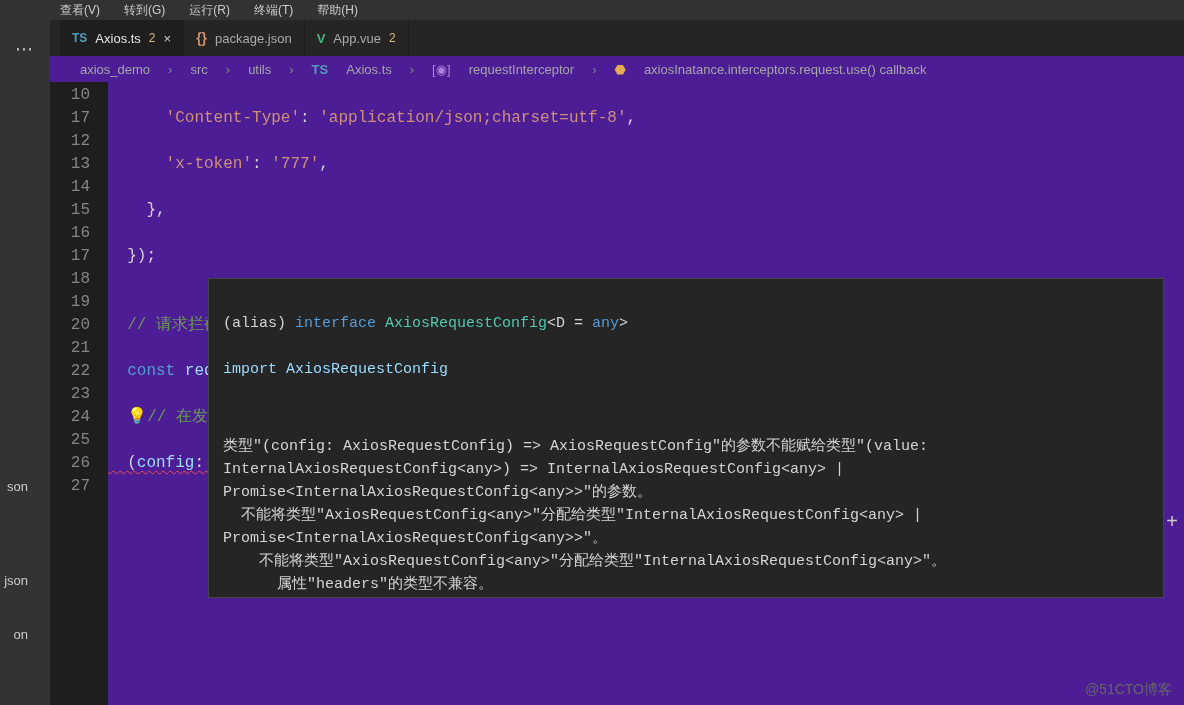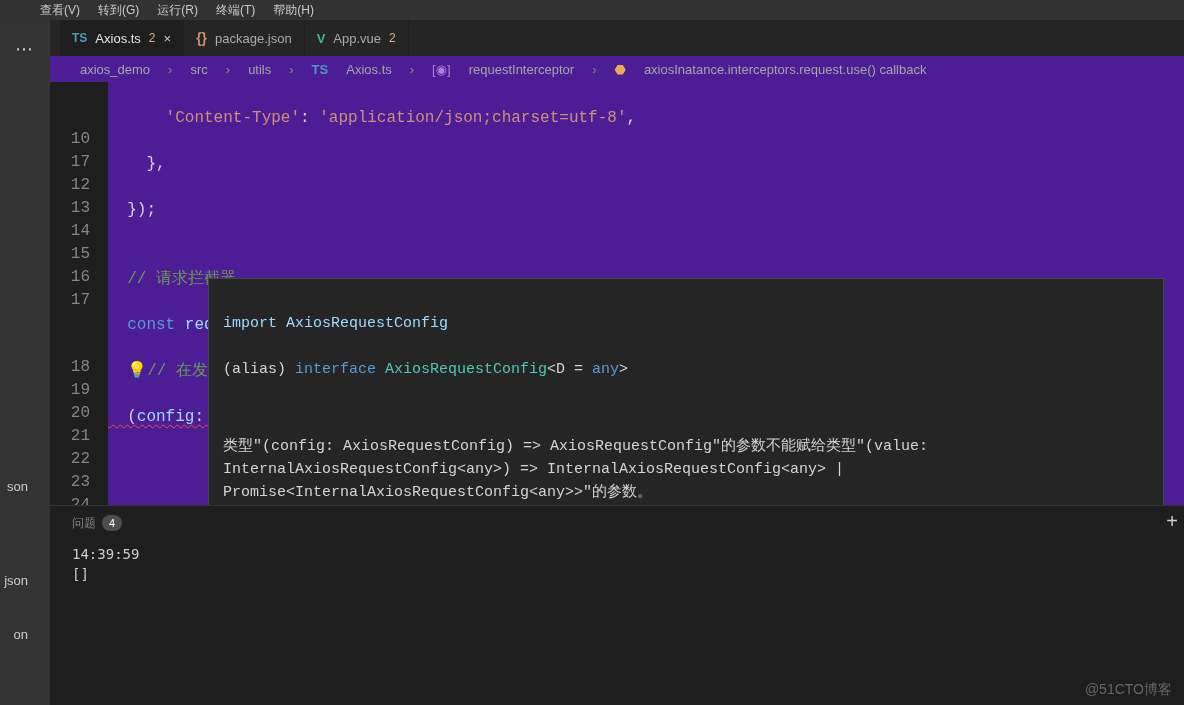--- a/index.html
+++ b/index.html
@@ -5,21 +5,21 @@
 * { margin: 0; padding: 0; box-sizing: border-box; }
 body {
   width: 1184px; height: 705px;
   background: #1e1e1e;
   font-family: "Segoe UI", "Microsoft YaHei", sans-serif;
   font-size: 13px; color: #cccccc;
   overflow: hidden; position: relative;
 }
 .top-menu {
   height: 20px; display: flex; align-items: center;
-  padding-left: 40px; gap: 18px; color: #ccc;
+  padding-left: 60px; gap: 24px; color: #ccc;
   background: #323233; font-size: 12px;
   position: relative;
 }
 .top-menu .title-center {
   position: absolute; left: 50%; transform: translateX(-50%);
   color: #ccc;
 }
 .main { display: flex; height: calc(100% - 20px); }
 .activity-bar {
   width: 50px; background: #333333;
@@ -52,21 +52,21 @@
 }
 .breadcrumbs .sep { color: #888; }
 .breadcrumbs .sym { color: #b180d7; }
 .breadcrumbs .sym2 { color: #e8ab53; }
 .code-area { flex: 1; display: flex; font-family: Consolas,"Courier New",monospace; font-size: 16px; overflow: hidden; position: relative;}
 .gutter {
   width: 58px; text-align: right; color: #858585;
   padding-right: 18px; line-height: 23px; padding-top: 2px;
   background: #1e1e1e;
 }
-.gutter .dirty { position: relative; margin-top: 44px; }
+.gutter .dirty { position: relative; }
 .gutter .dirty::before {
   content: ""; position: absolute; left: -24px; top: 8px;
   width: 8px; height: 8px; border-radius: 50%;
   background: #7a3f3f;
 }
 .gutter .err-badge { position: relative; }
 .gutter .err-badge::before {
   content: "2"; position: absolute; left: -28px; top: 0;
   background: #5a1d1d; color: #f48771;
   width: 16px; height: 16px; border-radius: 8px;
@@ -188,53 +188,42 @@
         <div class="err-badge">21</div>
         <div>22</div>
         <div>23</div>
         <div>24</div>
         <div>25</div>
         <div>26</div>
         <div>27</div>
       </div>
       <div class="code">
 <div><span class="c-str">      'Content-Type'</span><span>: </span><span class="c-str">'application/json;charset=utf-8'</span><span>,</span></div>
+<div><span class="c-str">      'x-token'</span><span>: </span><span class="c-str">'777'</span><span>,</span></div>
 <div>    },</div>
 <div>  });</div>
 <div></div>
 <div><span class="c-comment">  // 请求拦截器</span></div>
 <div><span class="c-kw">  const </span><span class="c-var">requestInterceptor</span><span> = </span><span class="c-var">axiosInatance</span><span>.</span><span class="c-var">interceptors</span><span>.</span><span class="c-var">request</span><span>.</span><span class="c-fn">use</span><span>(</span></div>
 <div><span class="c-bulb">  💡</span><span class="c-comment">// 在发送请求之前调用</span></div>
 <div><span class="squiggle"><span>  (</span><span class="c-var">config</span><span>: </span><span class="c-type c-bg-sel">AxiosRequestConfig</span><span>): </span></span><span class="c-type c-bg-match">AxiosRequestConfig</span><span class="squiggle"> =&gt; {</span></div>
 
         <div class="hover-box">
+<div class="sig"><span>(alias) </span><span class="c-kw">interface</span><span class="c-type"> AxiosRequestConfig</span><span>&lt;D = </span><span class="c-kw">any</span><span>&gt;</span></div>
 <div class="sig"><span class="c-var">import AxiosRequestConfig</span></div>
-<div class="sig"><span>(alias) </span><span class="c-kw">interface</span><span class="c-type"> AxiosRequestConfig</span><span>&lt;D = </span><span class="c-kw">any</span><span>&gt;</span></div>
 <div style="height:8px"></div>
 <div>类型"(config: AxiosRequestConfig) =&gt; AxiosRequestConfig"的参数不能赋给类型"(value: InternalAxiosRequestConfig&lt;any&gt;) =&gt; InternalAxiosRequestConfig&lt;any&gt; | Promise&lt;InternalAxiosRequestConfig&lt;any&gt;&gt;"的参数。
   不能将类型"AxiosRequestConfig&lt;any&gt;"分配给类型"InternalAxiosRequestConfig&lt;any&gt; | Promise&lt;InternalAxiosRequestConfig&lt;any&gt;&gt;"。
     不能将类型"AxiosRequestConfig&lt;any&gt;"分配给类型"InternalAxiosRequestConfig&lt;any&gt;"。
       属性"headers"的类型不兼容。
         不能将类型"AxiosHeaders | (Partial&lt;RawAxiosHeaders &amp; { Accept: AxiosHeaderValue; "Content-Length": AxiosHeaderValue; "User-Agent": AxiosHeaderValue; "Content-Encoding": AxiosHeaderValue; Authorization: AxiosHeaderValue; } &amp; { ...; }&gt; &amp; Partial&lt;...&gt;) | undefined"分配给类型</div>
         </div>
       </div>
     </div>
 
-    <div class="panel">
-      <div class="panel-tabs">
-        <div class="ptab">
-          <span>问题</span>
-          <span class="pbadge">4</span>
-        </div>
-      </div>
-      <div class="panel-body">
-        <div>14:39:59</div>
-        <div>[]</div>
-      </div>
-    </div>
   </div>
 </div>
 
 <div class="right-plus">+</div>
 
 <div class="side-items">
   <div>son</div>
   <div style="margin-top:60px">json</div>
   <div style="margin-top:20px">on</div>
 </div>

